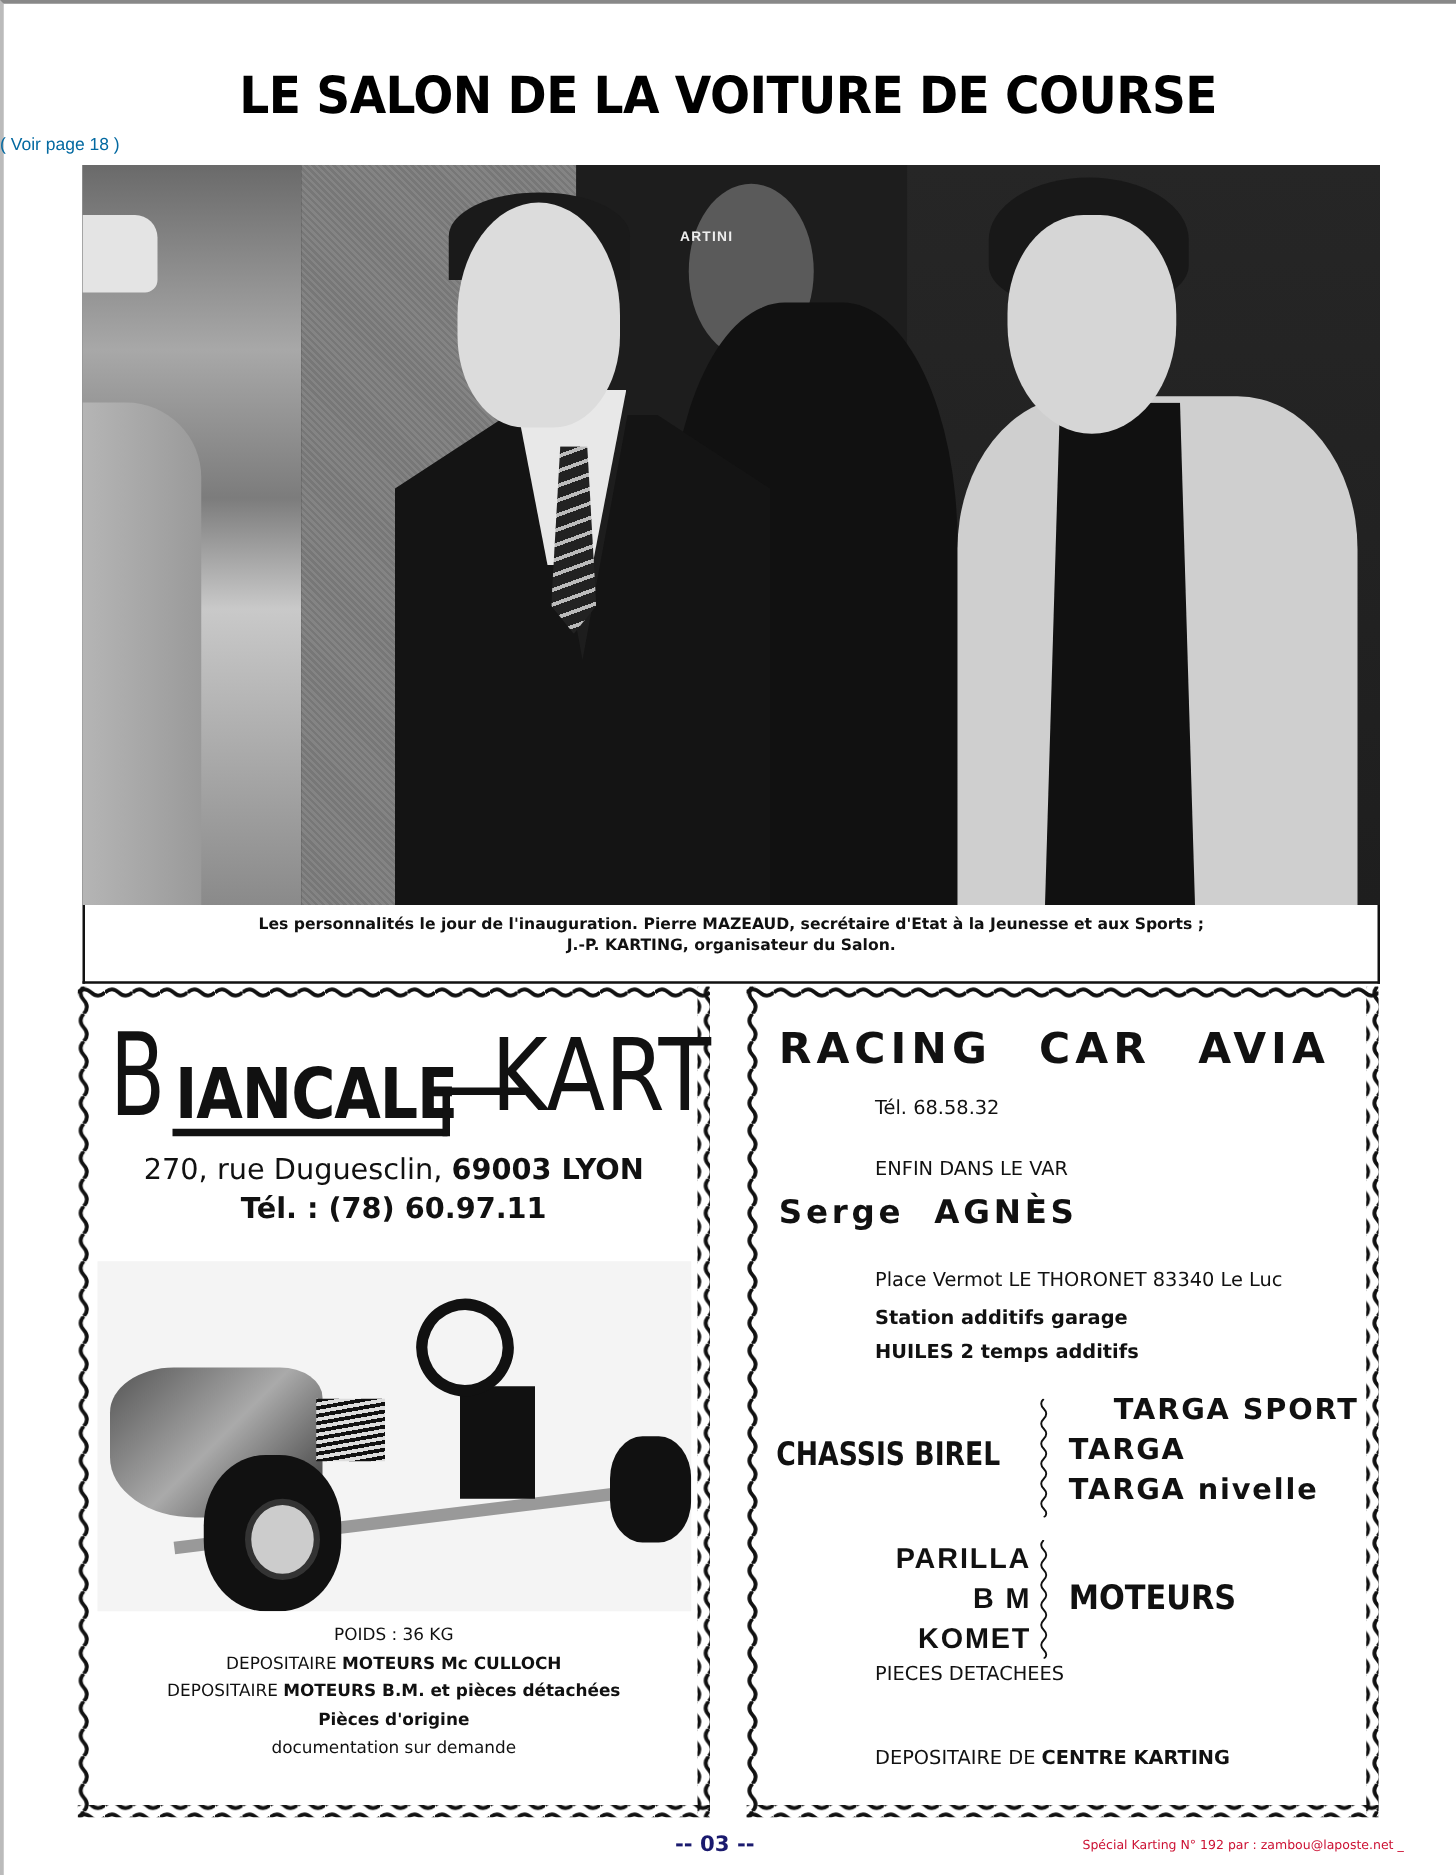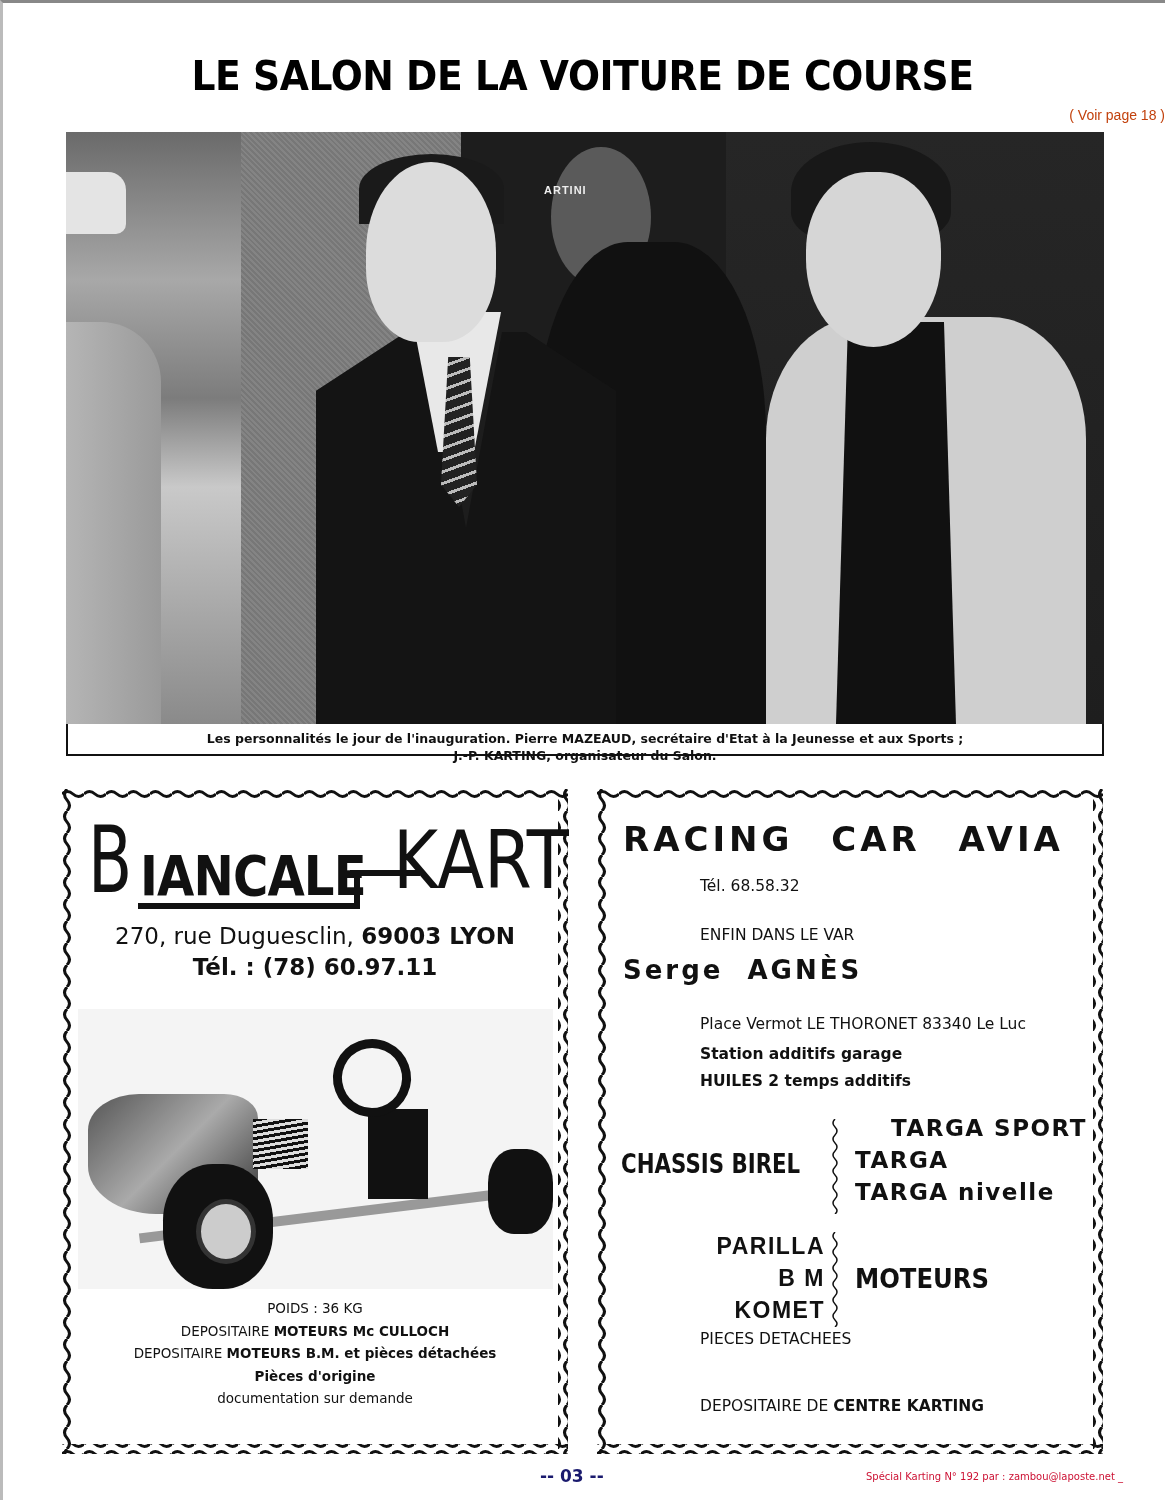--- a/index.html
+++ b/index.html
@@ -10,22 +10,22 @@
   .page-frame {
     position:absolute; left:0; top:0; width:1165px; height:1500px;
     border-top:3px solid #888; border-left:3px solid #bbb; box-sizing:border-box;
   }
   .title {
     position:absolute; left:0; width:1165px; top:52px; text-align:center;
     font-family:"DejaVu Sans", sans-serif; font-weight:bold; font-size:41px; letter-spacing:-0.5px;
     color:#000; transform:scaleX(0.92); transform-origin:center;
   }
   .subtitle {
-    position:absolute; left:0; width:1165px; top:107px; text-align:right;
-    font-size:14px; color:#c2410c;
+    position:absolute; left:0; width:1165px; top:107px; text-align:left;
+    font-size:14px; color:#0369a1;
   }
   
   .photo {
     position:absolute; left:66px; top:132px; width:1038px; height:592px; overflow:hidden;
     background:#2a2a2a;
   }
   .photo .panel { position:absolute; top:0; height:100%; }
   .p1 { left:0; width:175px; background:linear-gradient(180deg,#6a6a6a 0%,#a8a8a8 25%,#7c7c7c 45%,#c9c9c9 60%,#8a8a8a 100%); }
   .p1 .car { position:absolute; left:0; top:40px; width:60px; height:62px; background:#e4e4e4; border-radius:0 18px 10px 0; }
   .p1 .shoulder { position:absolute; left:0; top:190px; width:95px; height:402px; background:linear-gradient(90deg,#b5b5b5,#9a9a9a); border-radius:0 60px 0 0; }
@@ -38,21 +38,21 @@
   .man1-tie { position:absolute; left:375px; top:225px; width:36px; height:150px; background:repeating-linear-gradient(160deg,#222 0 8px,#bbb 8px 11px); clip-path:polygon(20% 0,80% 0,100% 85%,50% 100%,0 85%); }
   .man1-suit { position:absolute; left:250px; top:200px; width:300px; height:392px; background:#141414; clip-path:polygon(30% 0,38% 0,50% 50%,62% 0,70% 0,100% 15%,100% 100%,0 100%,0 15%); }
   .man2-head { position:absolute; left:485px; top:15px; width:100px; height:140px; background:#5a5a5a; border-radius:50%; }
   .man2-back { position:absolute; left:470px; top:110px; width:230px; height:482px; background:#111; border-radius:40% 40% 0 0; }
   .man3-hair { position:absolute; left:725px; top:10px; width:160px; height:100px; background:#181818; border-radius:50% 50% 30% 30%; }
   .man3-face { position:absolute; left:740px; top:40px; width:135px; height:175px; background:#d6d6d6; border-radius:45% 45% 50% 50%; }
   .man3-jacket { position:absolute; left:700px; top:185px; width:320px; height:407px; background:#cfcfcf; border-radius:30% 30% 0 0; }
   .man3-neck { position:absolute; left:770px; top:190px; width:120px; height:402px; background:#111; clip-path:polygon(10% 0,90% 0,100% 100%,0 100%); }
   .martini { position:absolute; left:478px; top:52px; color:#eee; font-weight:bold; font-size:11px; letter-spacing:1px; }
   .caption-box {
-    position:absolute; left:66px; top:724px; width:1038px; height:32px; border:2px solid #111; border-top:none;
+    position:absolute; left:66px; top:724px; width:1038px; height:63px; border:2px solid #111; border-top:none;
     box-sizing:border-box; text-align:center; font-family:"DejaVu Sans", sans-serif; font-weight:bold;
     font-size:12.5px; line-height:17px; padding-top:6px; color:#111;
   }
   
   .ad {
     position:absolute; box-sizing:border-box;
   }
   .ad svg.border { position:absolute; left:0; top:0; }
   .ad-left { left:62px; top:789px; width:506px; height:665px; }
   .ad-right { left:597px; top:789px; width:506px; height:665px; }

